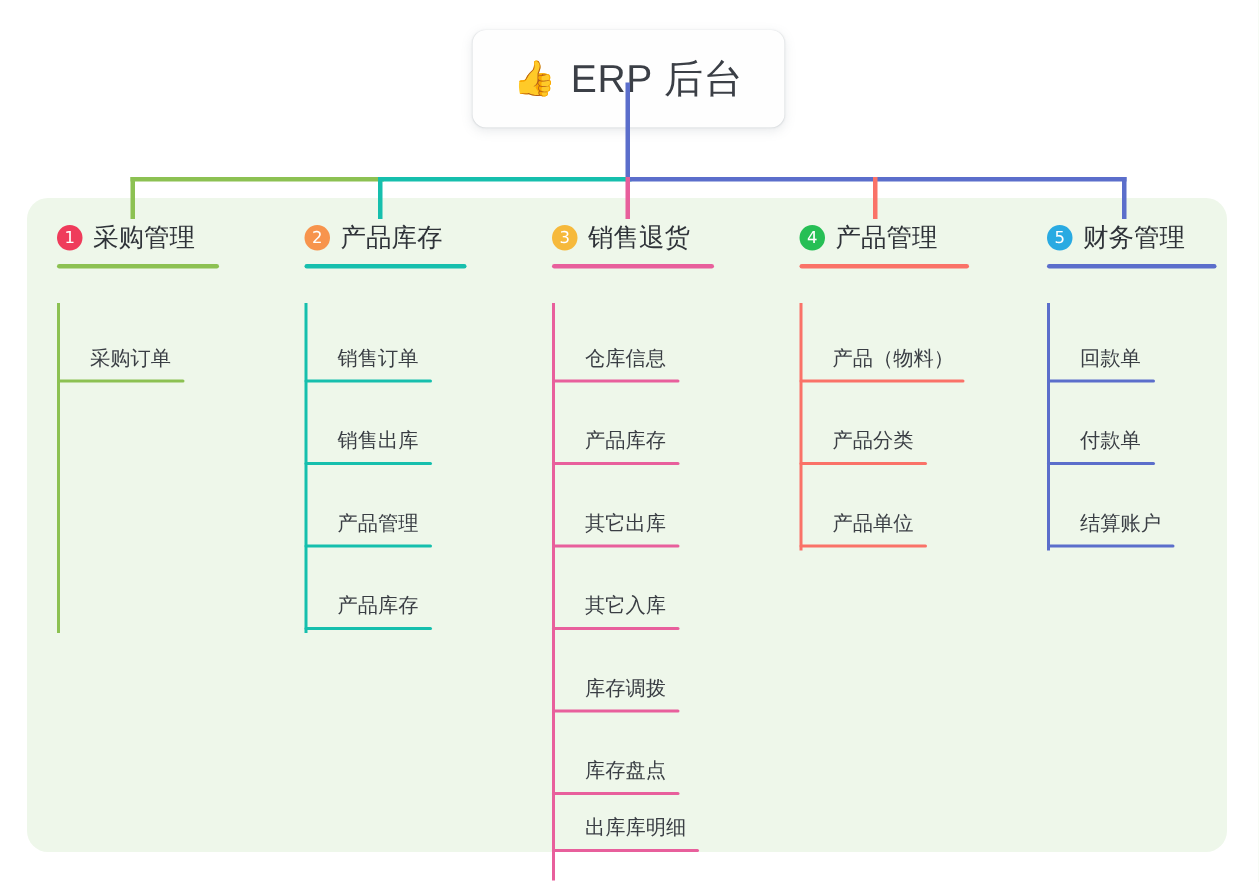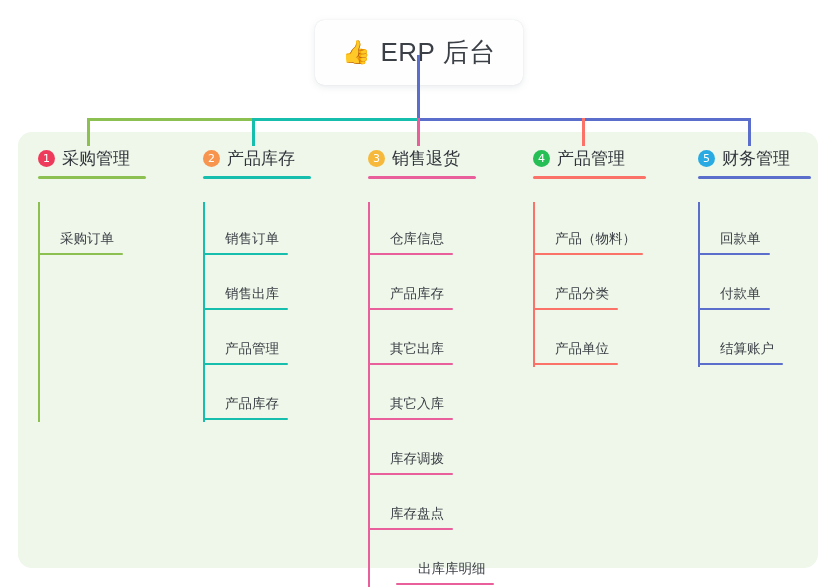--- a/index.html
+++ b/index.html
@@ -150,21 +150,21 @@
             <div class="item-rule" style="width: 85px; background: rgb(232, 95, 156);"></div>
           </div>
           <div class="item" style="top: 275px; width: 85px; height: 30px;">
             <span class="item-label">库存调拨</span>
             <div class="item-rule" style="width: 85px; background: rgb(232, 95, 156);"></div>
           </div>
           <div class="item" style="top: 330px; width: 85px; height: 30px;">
             <span class="item-label">库存盘点</span>
             <div class="item-rule" style="width: 85px; background: rgb(232, 95, 156);"></div>
           </div>
-          <div class="item" style="top: 385px; width: 98px; height: 30px; margin-left: 28px;">
+          <div class="item" style="top: 368px; width: 98px; height: 30px;">
             <span class="item-label">出库库明细</span>
             <div class="item-rule" style="width: 98px; background: rgb(232, 95, 156);"></div>
           </div>
         </div>
       </div>
       <div class="col" style="left: 533px;">
         <div class="col-head">
           <span class="badge" style="background: rgb(38, 191, 85);">4</span>
           <span class="head-label">产品管理</span>
           <div class="head-rule" style="width: 113px; background: rgb(250, 114, 104); top: 30px;"></div>

